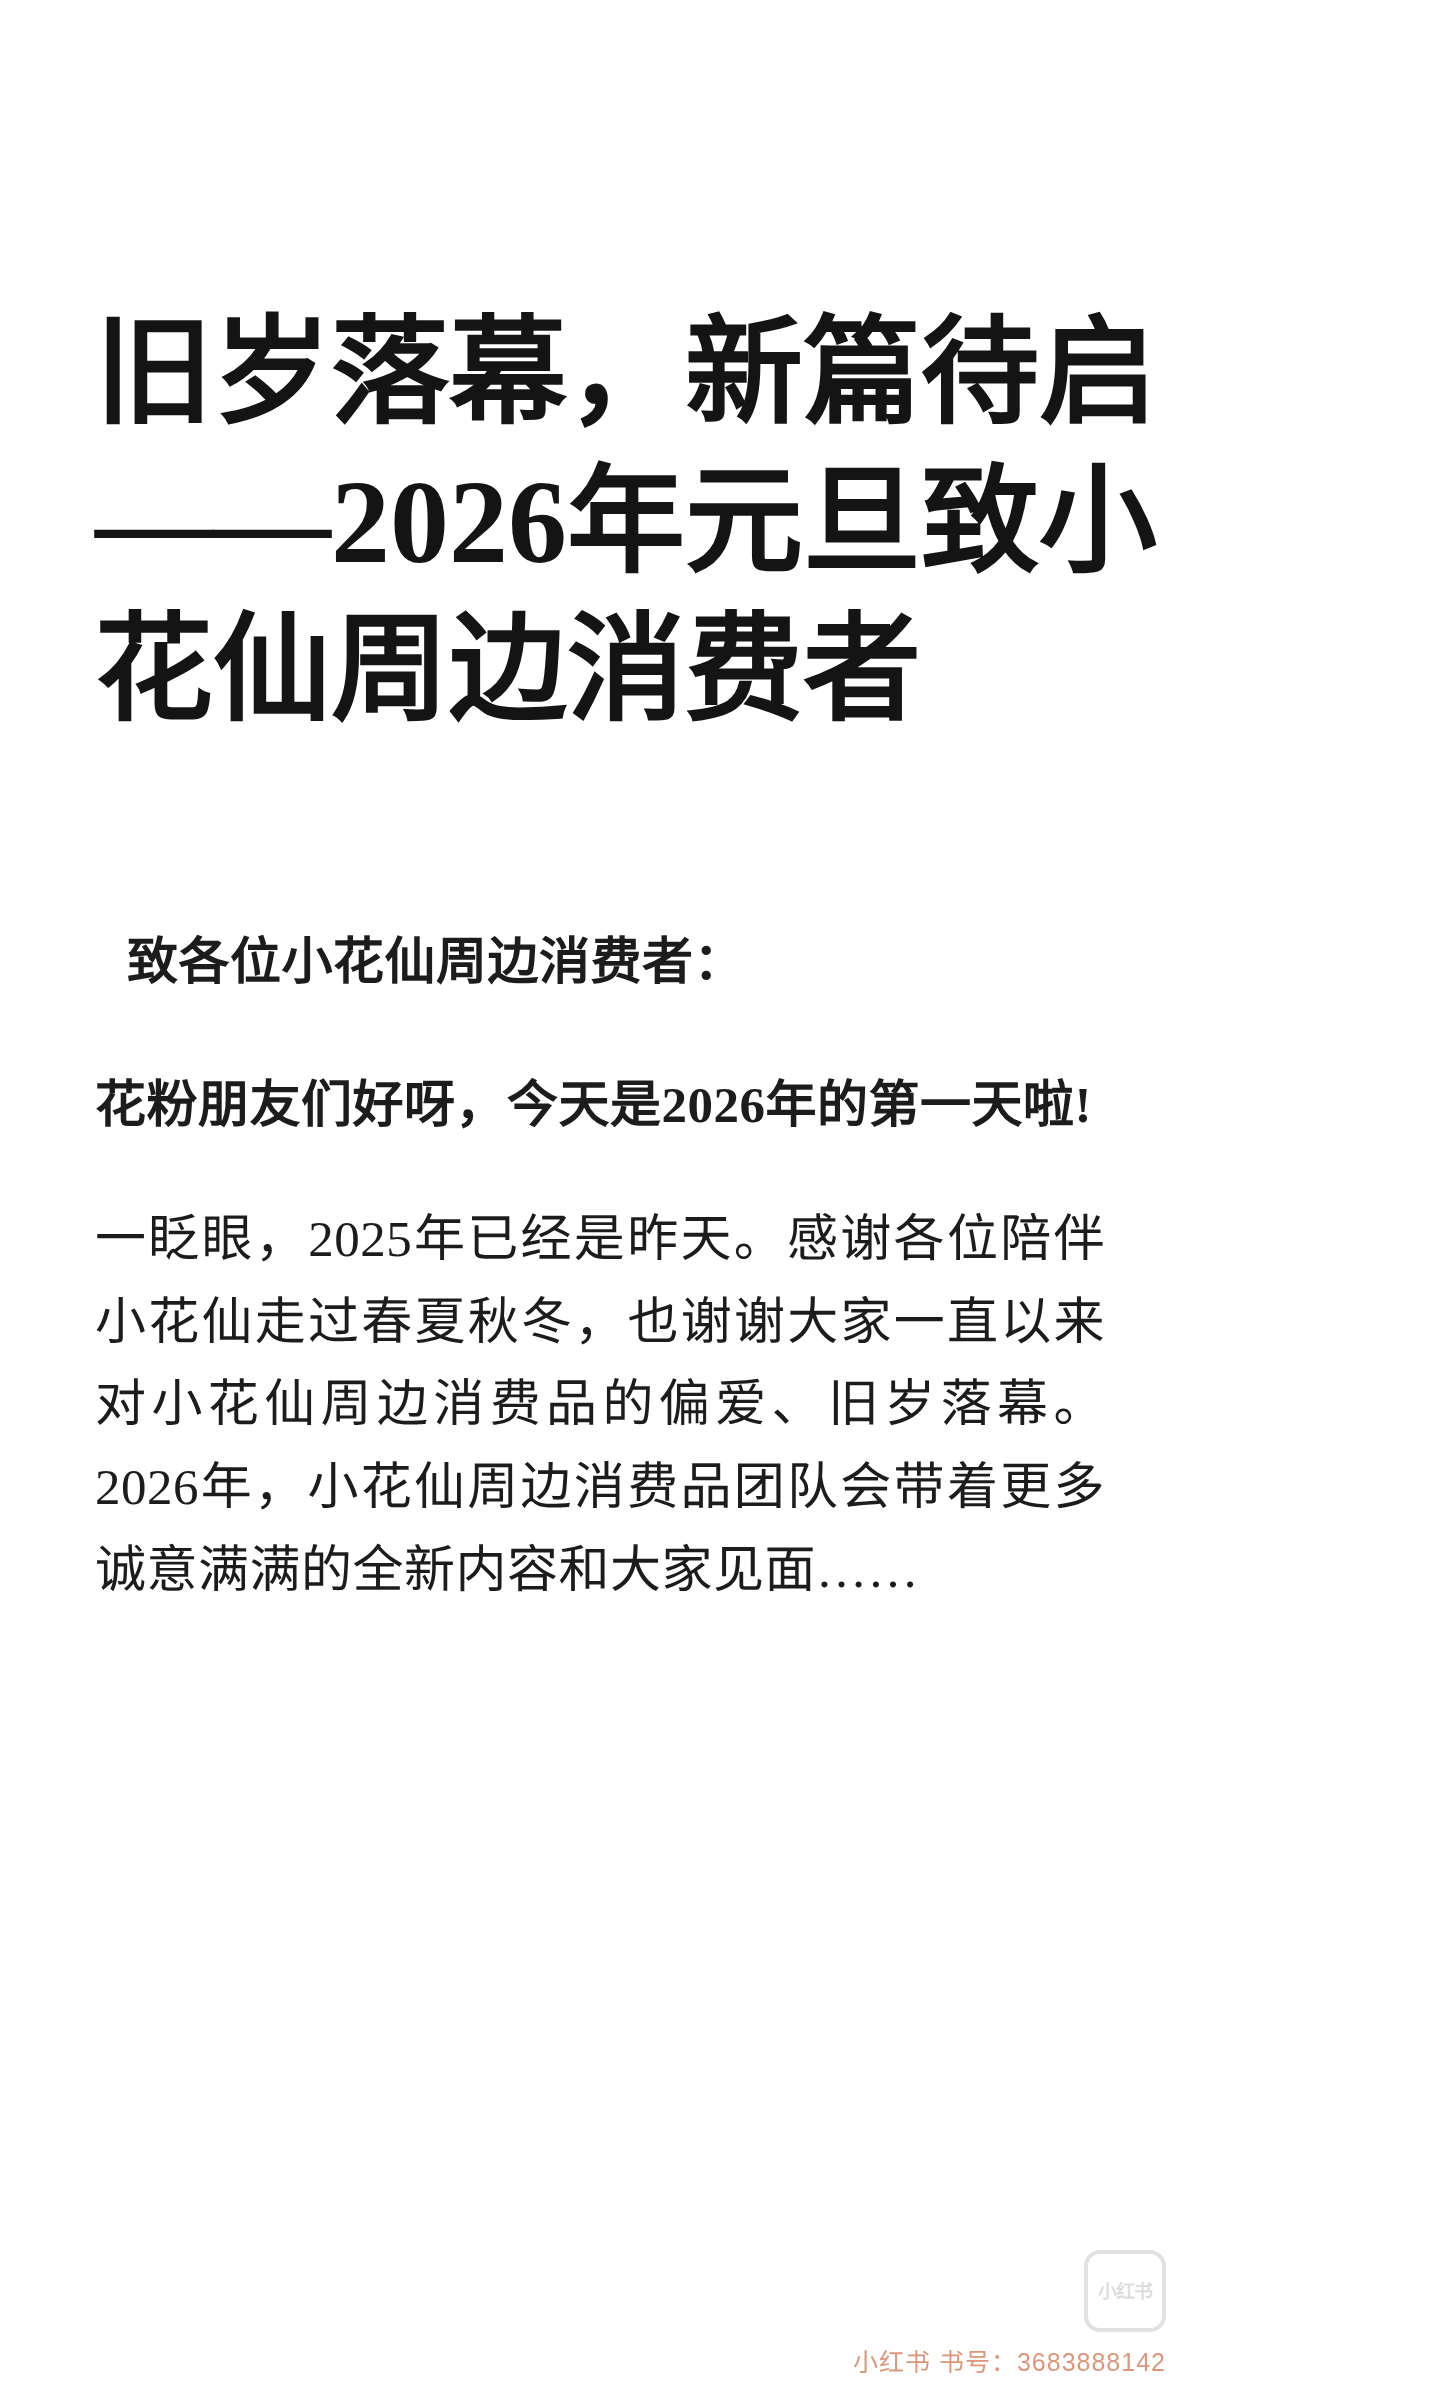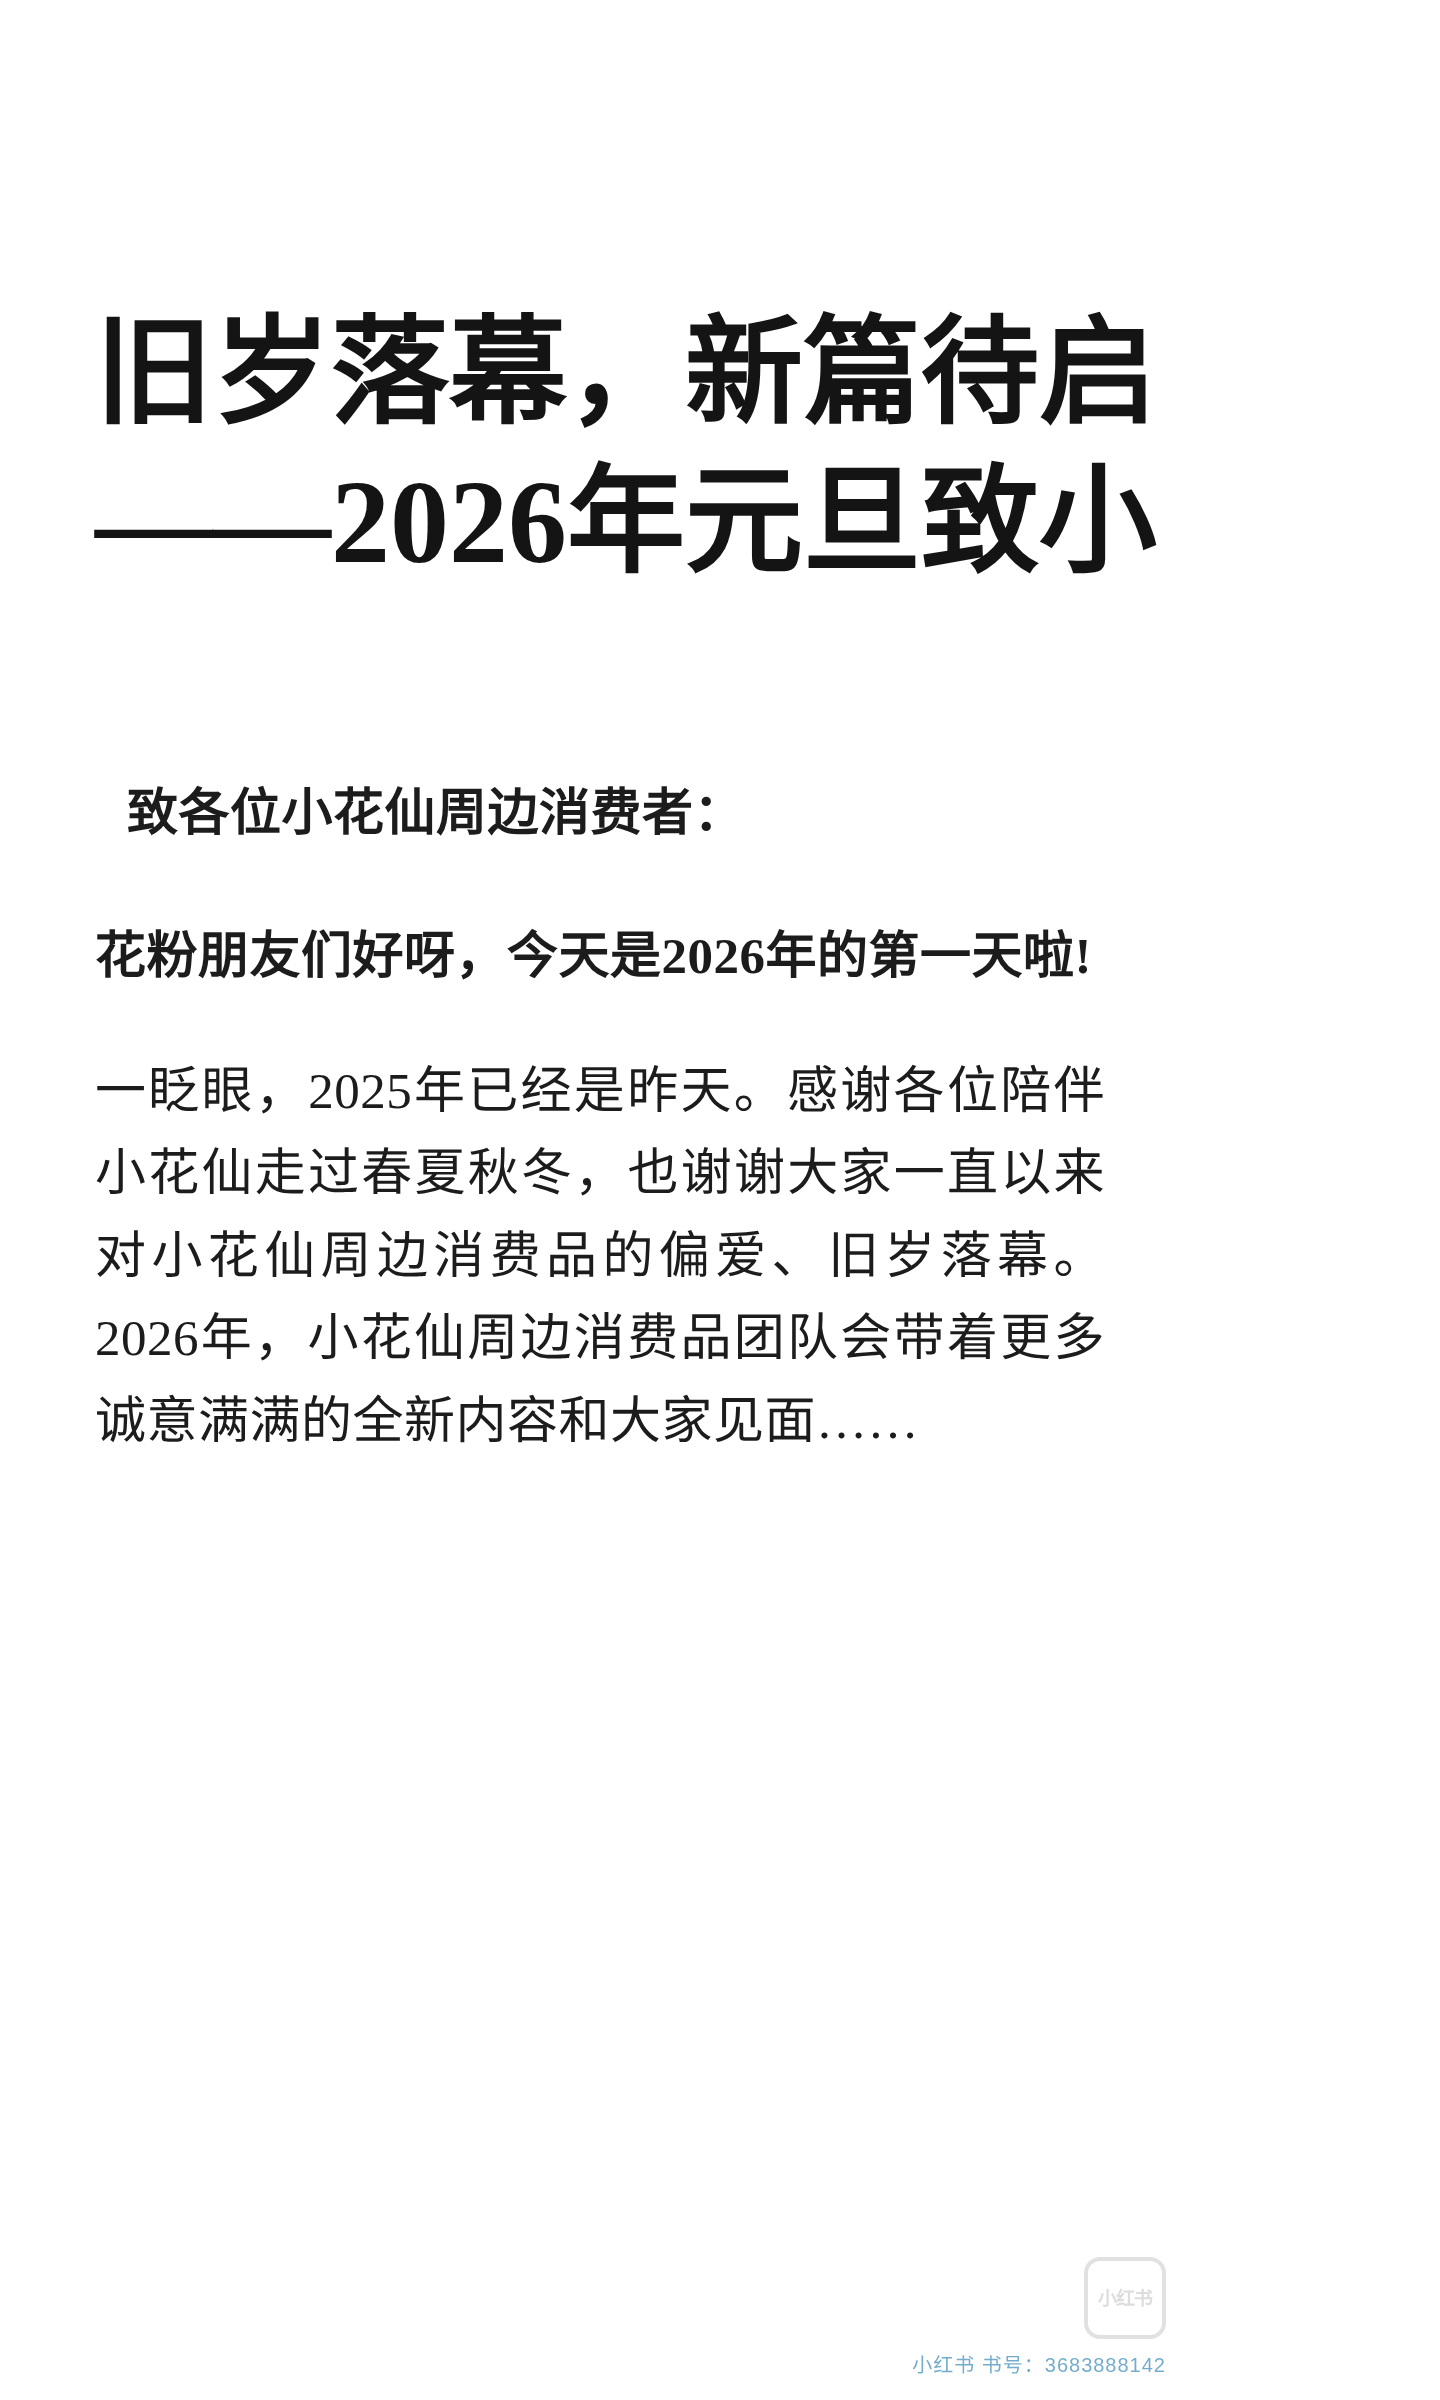--- a/index.html
+++ b/index.html
@@ -80,34 +80,35 @@
     color: #c2c2c2;
     font-family: "Liberation Sans", sans-serif;
     font-size: 19px;
     font-weight: 700;
     letter-spacing: -1px;
     line-height: 1;
     text-align: right;
   }
   .wm-text {
     font-family: "Liberation Sans", sans-serif;
-    font-size: 20px;
-    color: #0369a1;
+    font-size: 25px;
+    color: #c2410c;
     letter-spacing: 1px;
     white-space: nowrap;
   }
 </style>
 </head>
 <body>
 
 <div class="page">
 
   <h1 class="doc-title">
     <span class="title-line">旧岁落幕，新篇待启</span>
     <span class="title-line">——2026年元旦致小</span>
+    <span class="title-line">花仙周边消费者</span>
   </h1>
 
   <div class="body-block">
     <p class="para salutation">致各位小花仙周边消费者：</p>
     <p class="para bold-line">花粉朋友们好呀，今天是2026年的第一天啦!</p>
     <p class="para">一眨眼，2025年已经是昨天。感谢各位陪伴小花仙走过春夏秋冬，也谢谢大家一直以来对小花仙周边消费品的偏爱、旧岁落幕。2026年，小花仙周边消费品团队会带着更多诚意满满的全新内容和大家见面……</p>
   </div>
 
   <div class="watermark">
     <div class="wm-logo">小红书</div>

